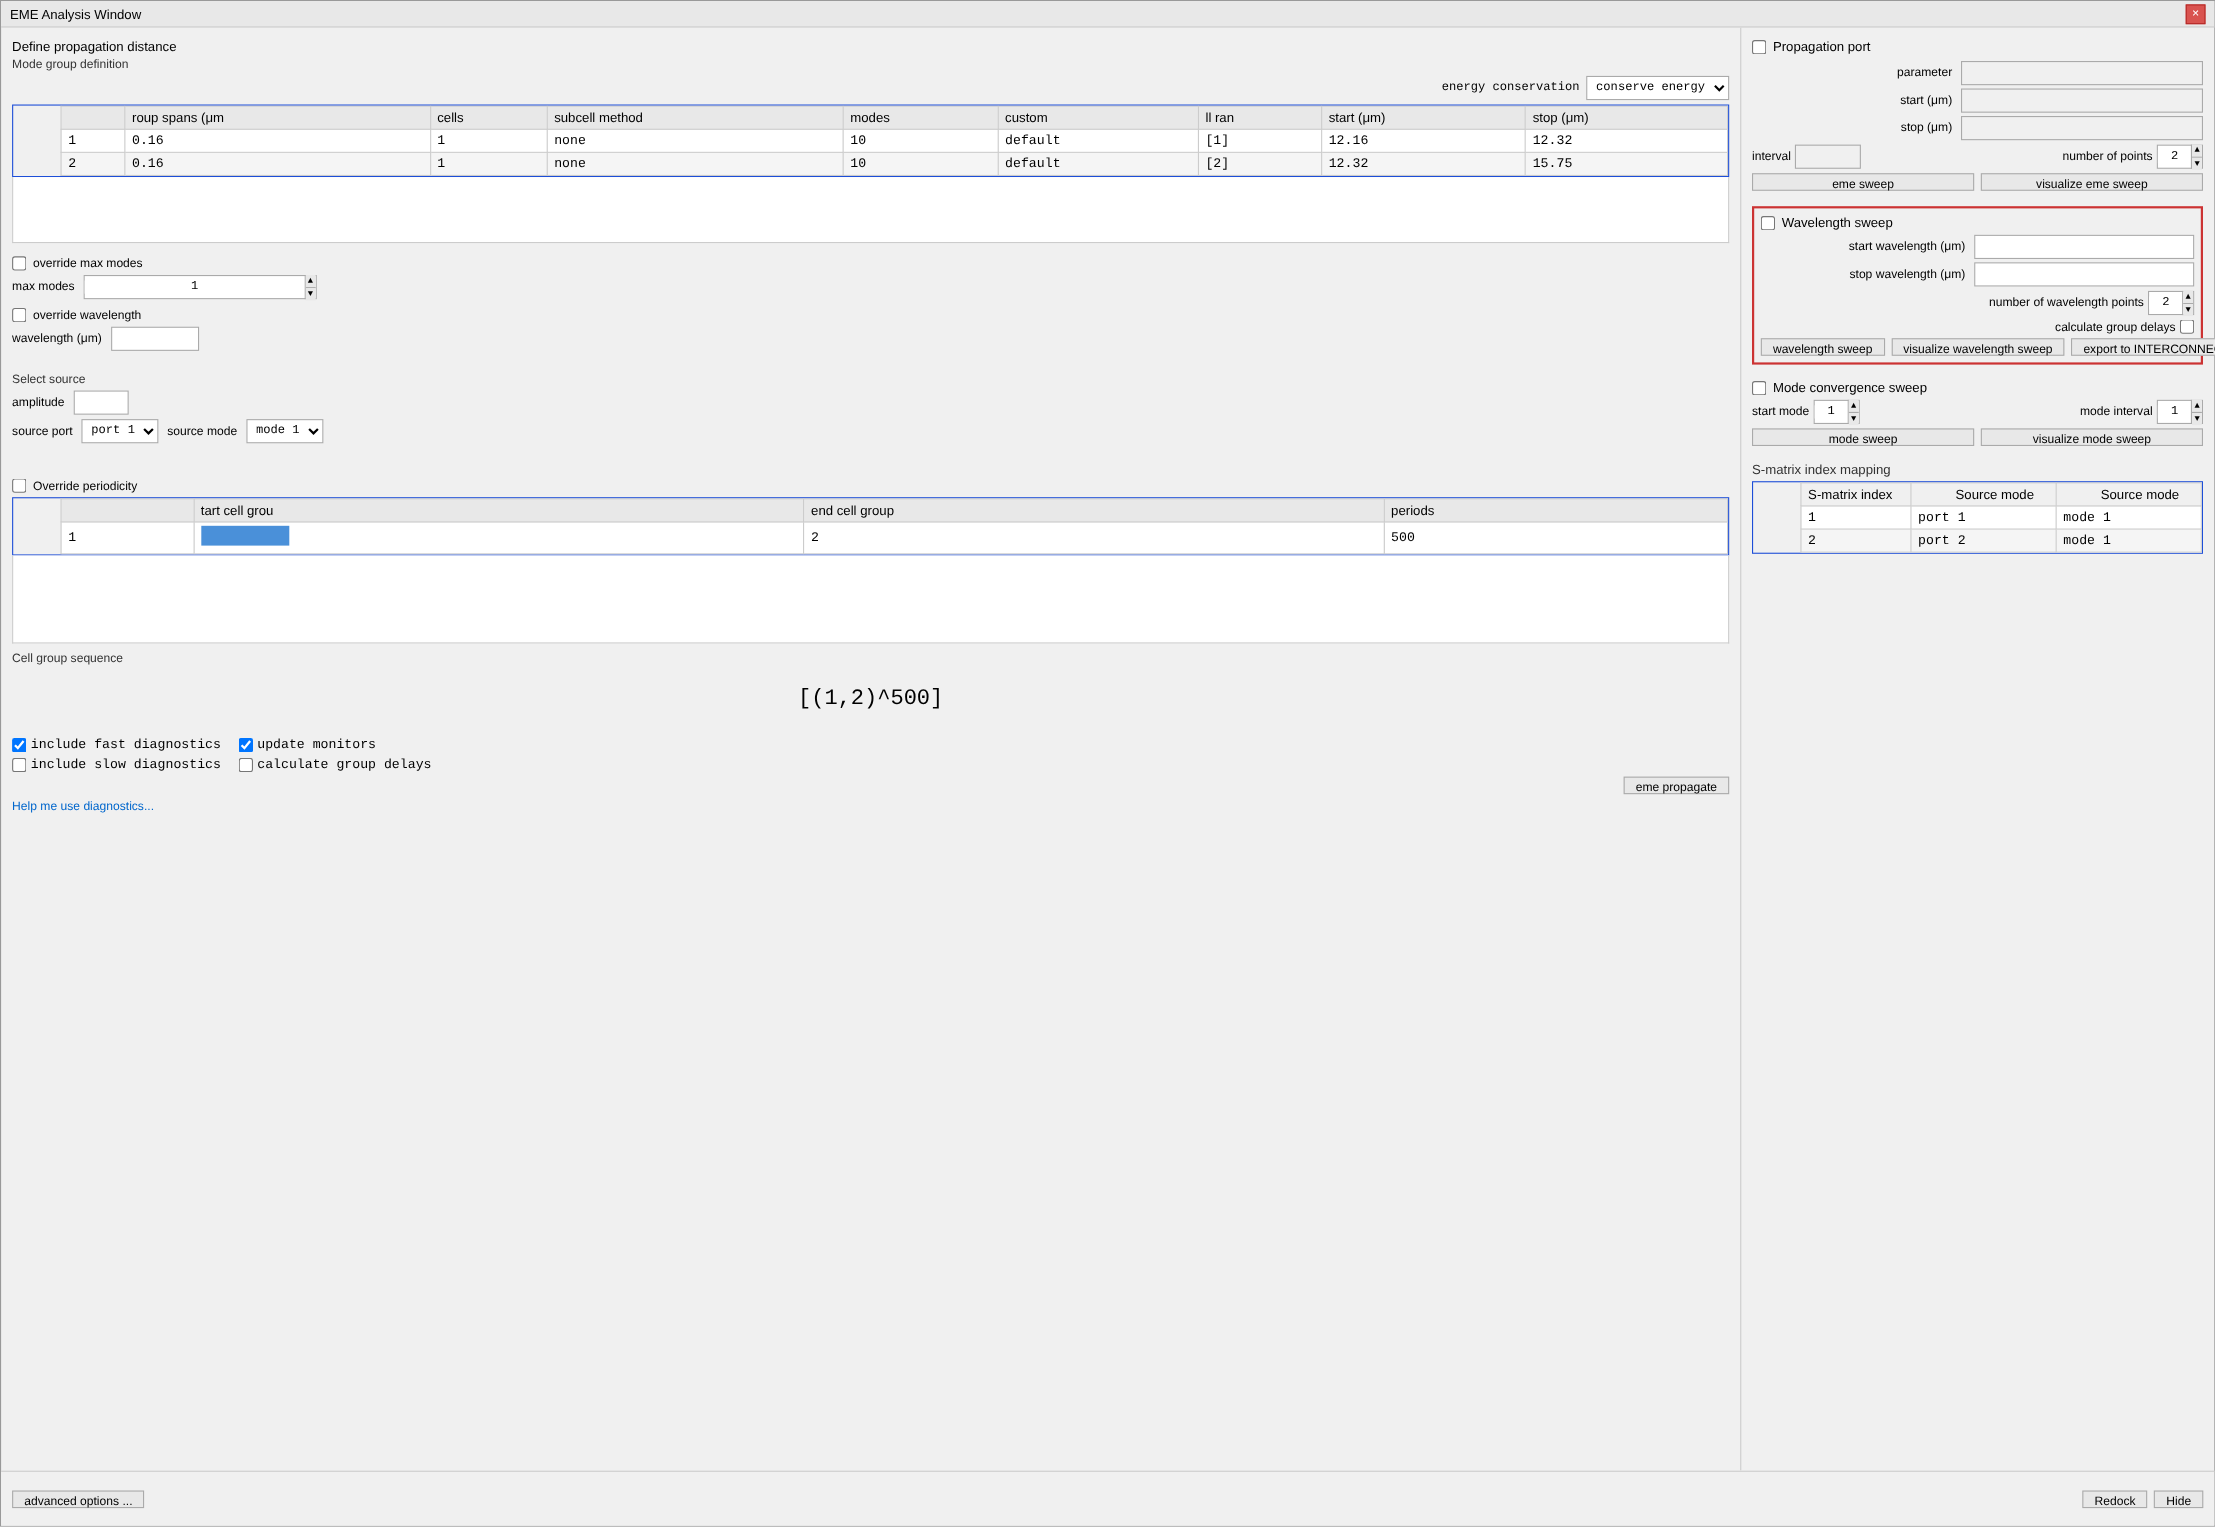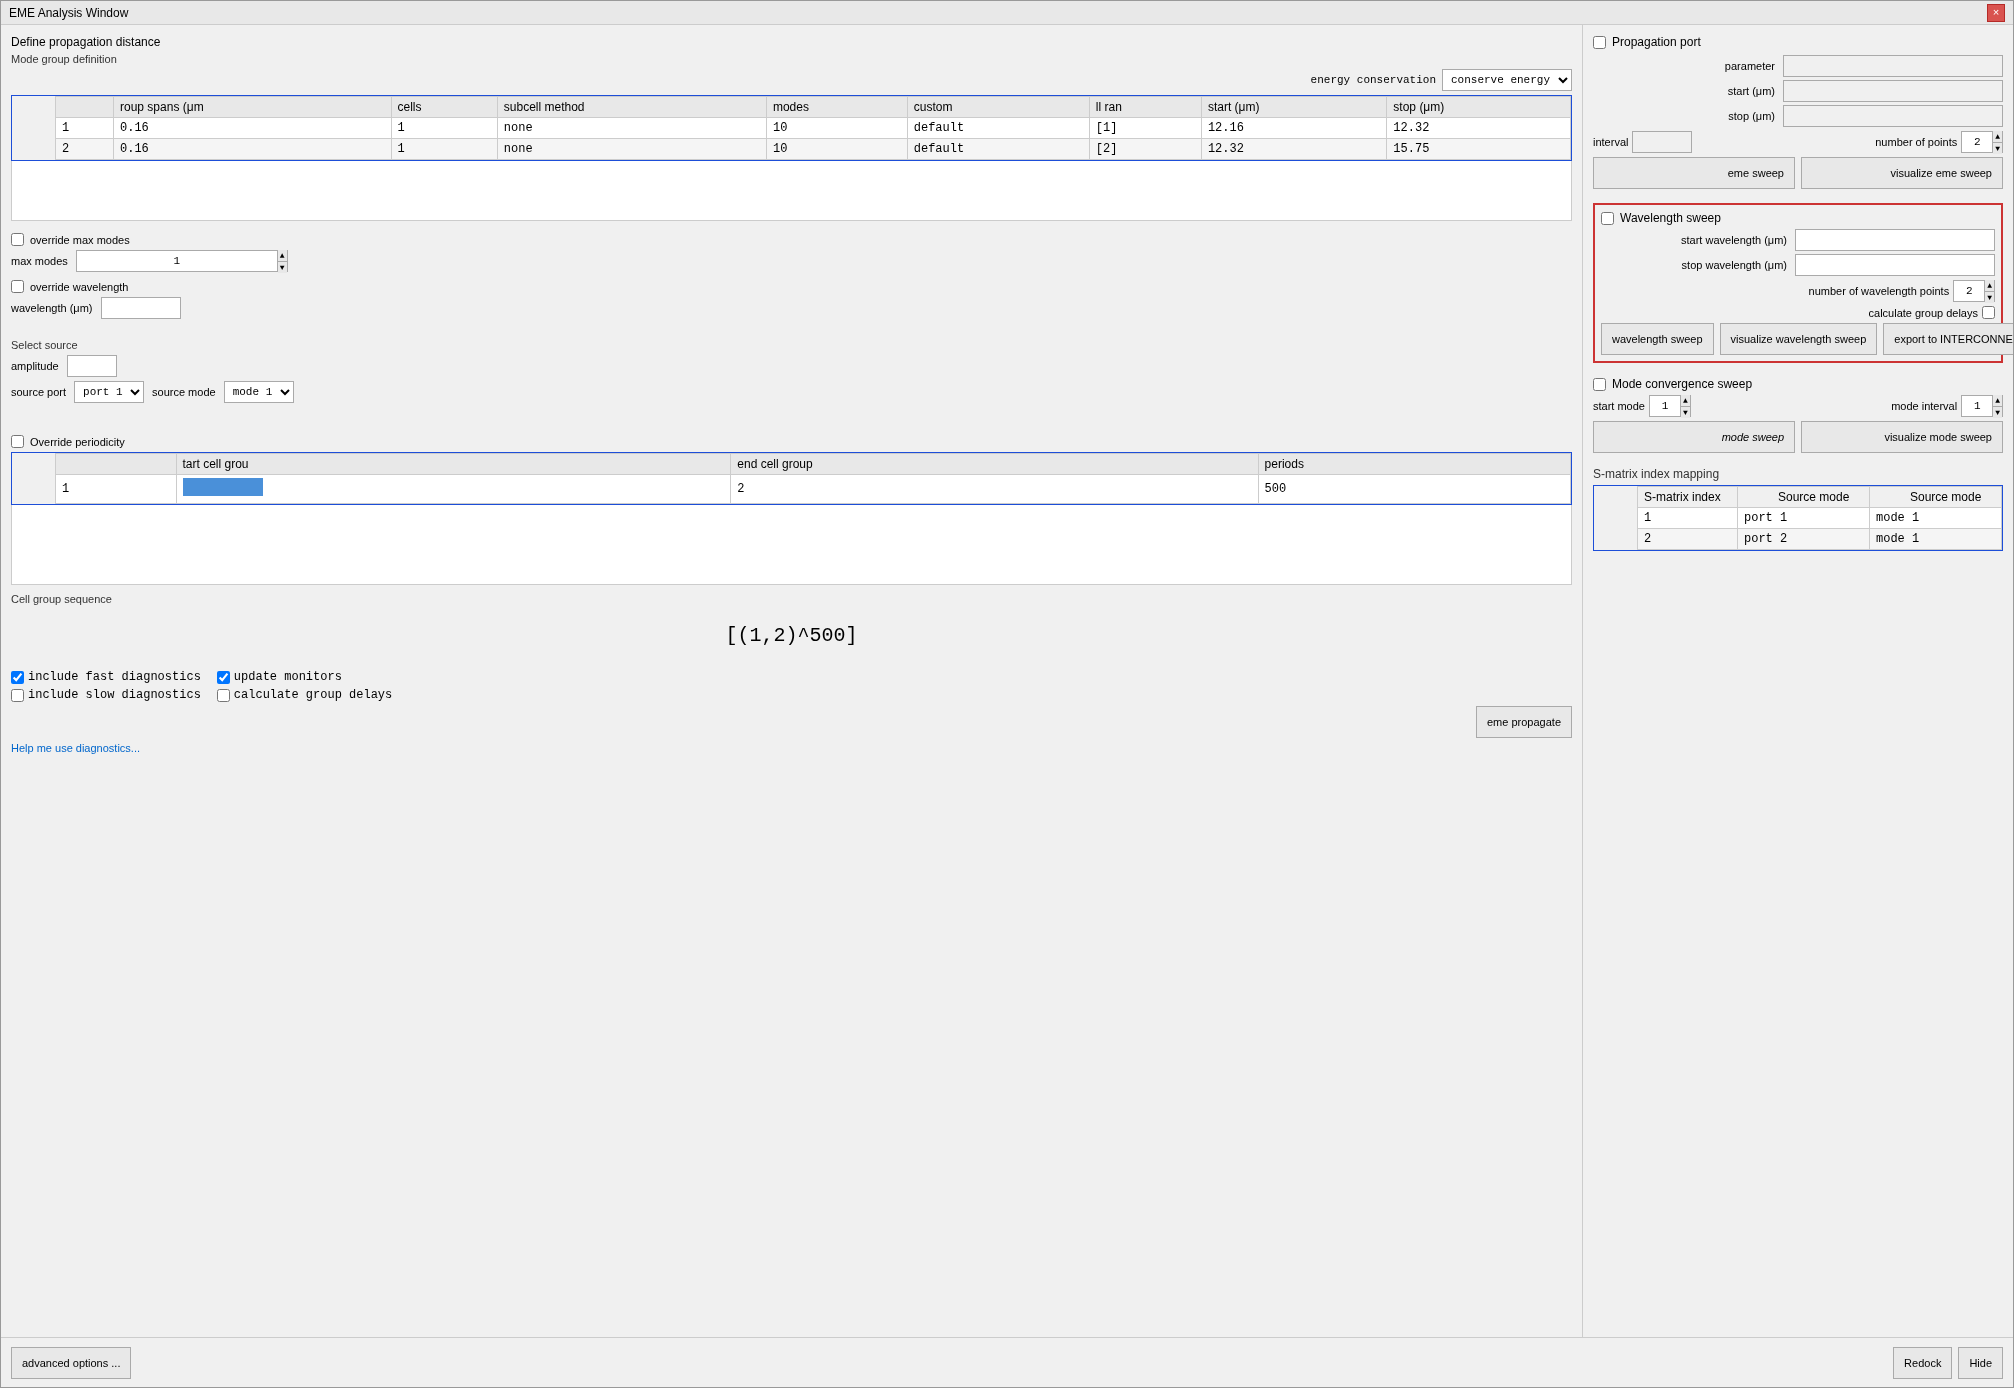--- a/index.html
+++ b/index.html
@@ -23,21 +23,21 @@
     tr:nth-child(even) td { background: #f5f5f5; }
     .table-container { border: 1px solid #1d4ed8; overflow: hidden; padding-left: 43px; }
     .checkbox-row { display: flex; align-items: center; gap: 6px; font-family: sans-serif; font-size: 11px; }
     .override-label { font-family: sans-serif; font-size: 11px; }
     .input-row { display: flex; align-items: center; gap: 8px; margin: 4px 0; }
     .input-label { font-size: 11px; font-family: sans-serif; white-space: nowrap; }
     .text-input { border: 1px solid #aaa; padding: 2px 4px; height: 22px; font-size: 11px; font-family: 'Courier New', monospace; }
     .select-input { border: 1px solid #aaa; padding: 2px 4px; height: 22px; font-size: 11px; background: white; }
     .source-section { border: none; margin-top: 8px; }
     .sequence-section { text-align: center; padding: 10px; font-size: 14px; }
-    .button { border: 1px solid #aaa; background: #e8e8e8; padding: 3px 10px; font-size: 11px; font-family: sans-serif; cursor: pointer; height: 32px; white-space: nowrap; text-align: right; }
+    .button { border: 1px solid #aaa; background: #e8e8e8; padding: 3px 10px; font-size: 11px; font-family: sans-serif; cursor: pointer; height: 16px; white-space: nowrap; }
     .bottom-bar { border-top: 1px solid #ccc; padding: 6px 10px; display: flex; align-items: center; justify-content: space-between; background: #f0f0f0; height: 50px; }
     .bottom-check-row { display: flex; gap: 16px; align-items: center; }
     .check-item { display: flex; align-items: center; gap: 4px; font-family: sans-serif; font-size: 11px; }
     .link-text { color: #0066cc; font-family: sans-serif; font-size: 11px; cursor: pointer; text-decoration: none; }
     .bottom-right { display: flex; gap: 6px; }
     
     .sweep-section { border: none; margin-bottom: 6px; }
     .sweep-label { font-size: 11px; font-family: sans-serif; text-align: right; flex-shrink: 0; }
     .sweep-input { border: 1px solid #aaa; background: #f0f0f0; padding: 2px 4px; height: 22px; font-size: 11px; color: #666; }
     .sweep-buttons { display: flex; gap: 6px; margin-top: 4px; }
@@ -343,21 +343,21 @@
               <input type="text" value="1" style="width: 30px;">
               <div class="spinner-arrows">
                 <button class="spin-up">▲</button>
                 <button class="spin-down">▼</button>
               </div>
             </div>
           </div>
         </div>
 
         <div class="sweep-buttons">
-          <button class="button" style="flex: 1; font-style: italic;">mode sweep</button>
+          <button class="button" style="flex: 1;">mode sweep</button>
           <button class="button" style="flex: 1;">visualize mode sweep</button>
         </div>
       </div>
 
       <div class="smatrix-section">
         <div class="subsection-title" style="font-family: sans-serif; font-size: 12px; margin-bottom: 4px;">S-matrix index mapping</div>
         <div class="table-container">
           <table class="smatrix-table">
             <thead>
               <tr>

